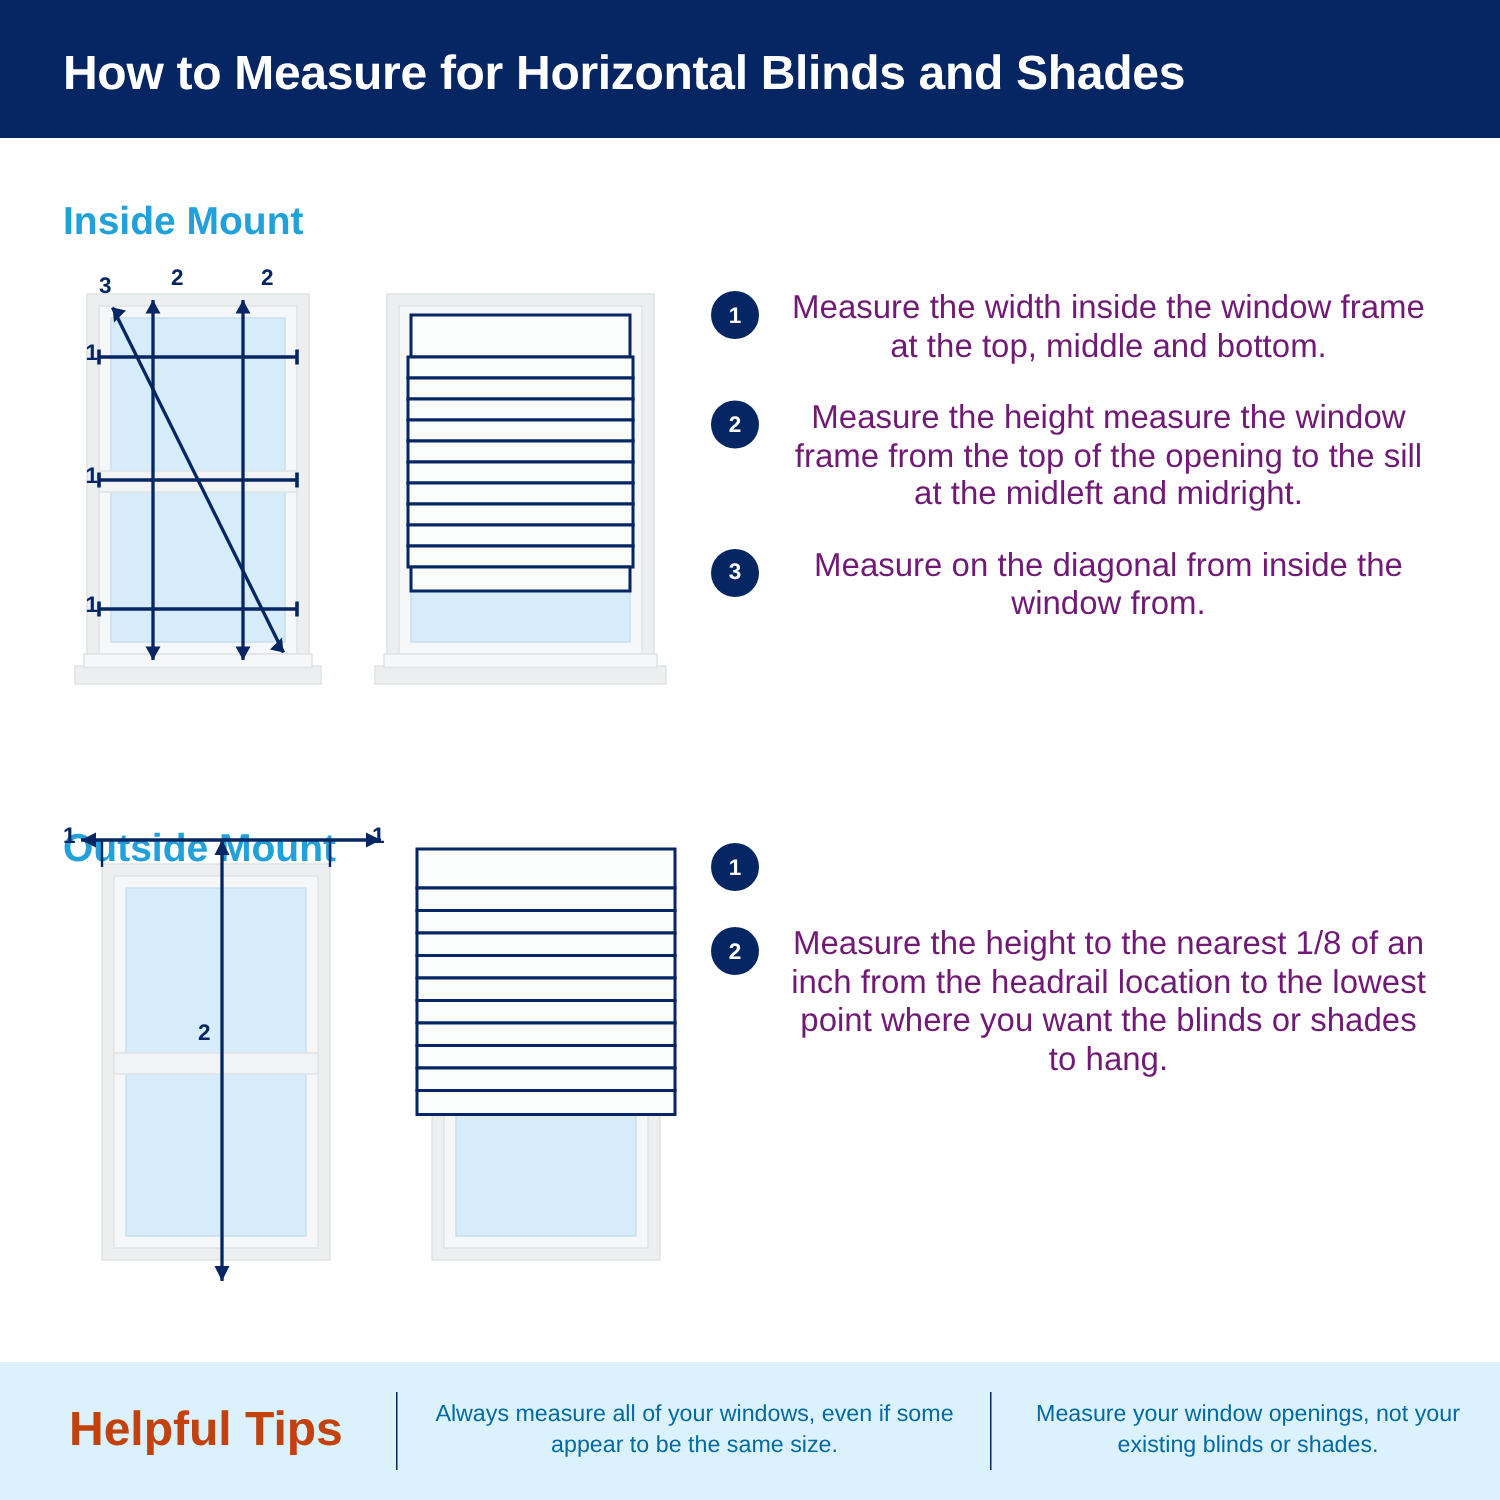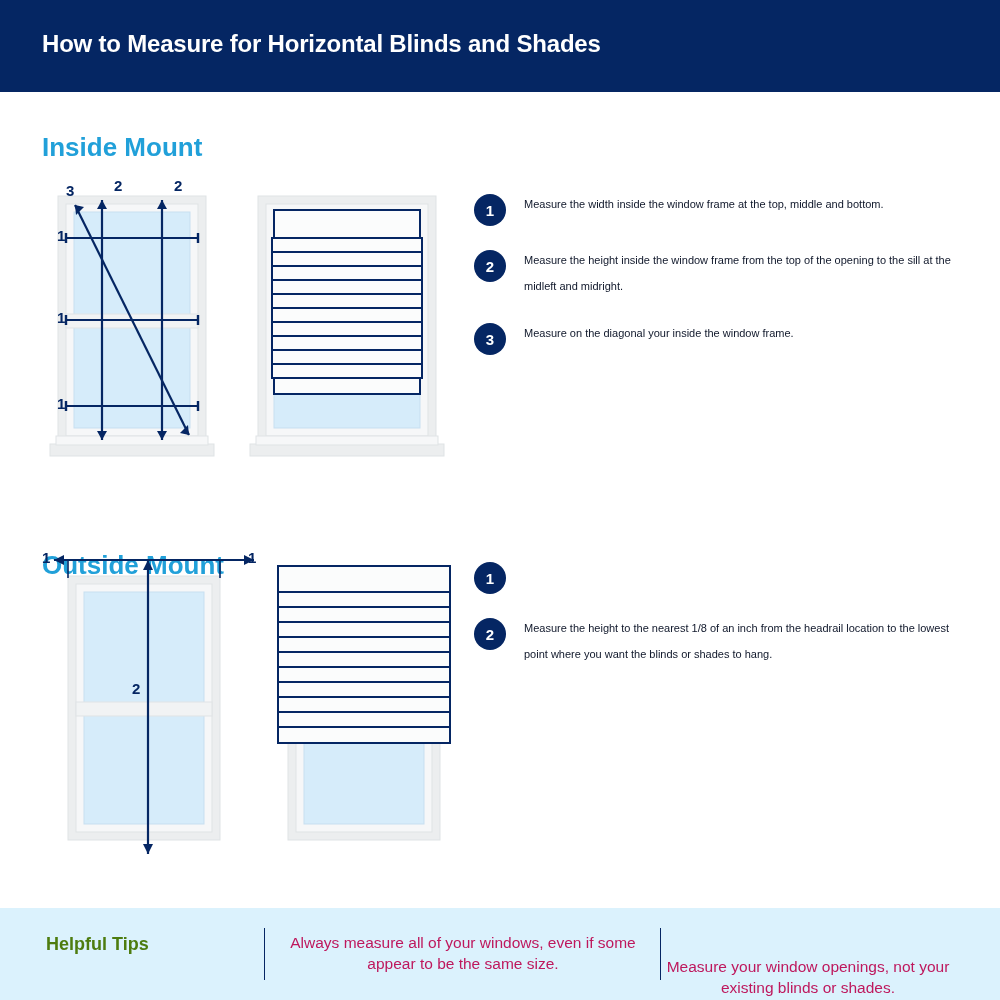--- a/index.html
+++ b/index.html
@@ -10,21 +10,21 @@
     background:#ffffff;
     overflow:hidden;
     position:relative;
   }
   .header {
     position:absolute; left:0; top:0; width:1000px; height:92px;
     background:#052663;
   }
   .header-title {
     position:absolute; left:42px; top:30px;
-    color:#ffffff; font-size:24px; font-weight:bold; letter-spacing:-0.2px;
+    color:#ffffff; font-size:32px; font-weight:bold; letter-spacing:-0.2px;
   }
 
   .section-title {
     position:absolute;
     color:#21a0d9;
     font-size:26px; font-weight:bold;text-align:center;
   }
   #inside-title { left:42px; top:132px; }
   #outside-title { left:42px; top:506px;margin-top:44px; }
 
@@ -37,56 +37,57 @@
   .badge {
     flex:0 0 auto;
     width:32px; height:32px; border-radius:50%;
     background:#052663; color:#fff;
     font-size:15px; font-weight:bold;
     display:flex; align-items:center; justify-content:center;
     margin-top:2px;
   }
   .step-text {
     margin-left:18px;
-    color:#0f172a;
-    font-size:11px;
+    color:#701a75;
+    font-size:22px;
     line-height:25.5px;
     max-width:430px;
+    text-align:center;
   }
 
   
   .diagram { position:absolute; }
   #inside-diagram { left:36px; top:178px; width:420px; height:290px; }
   #outside-diagram { left:36px; top:548px; width:420px; height:320px; }
 
   svg { display:block; }
 
   
   .footer {
     position:absolute; left:0; top:908px; width:1000px; height:92px;
     background:#dbf2fd;
   }
   .footer-title {
     position:absolute; left:46px; top:934px;
-    color:#4d7c0f; font-size:18px; font-weight:bold;
+    color:#c2410c; font-size:32px; font-weight:bold;
   }
   .footer-divider {
     position:absolute; width:1px; background:#052663;
   }
   #fd1 { left:264px; top:928px; height:52px; }
   #fd2 { left:660px; top:928px; height:52px; }
   .tip {
     position:absolute;
-    color:#be185d;
+    color:#0369a1;
     font-size:15.5px;
     line-height:21px;
     text-align:center;
   }
   #tip1 { left:288px; top:932px; width:350px; }
-  #tip2 { left:658px; top:932px; width:300px;margin-top:24px; }
+  #tip2 { left:682px; top:932px; width:300px; }
 </style>
 </head>
 <body>
 
 <div class="header"></div>
 <div class="header-title">How to Measure for Horizontal Blinds and Shades</div>
 
 <div class="section-title" id="inside-title">Inside Mount</div>
 
 <div class="diagram" id="inside-diagram">
@@ -159,25 +160,25 @@
   <div style="position:absolute;left:21px;top:217px;color:#052663;font-size:15px;font-weight:bold;">1</div>
 </div>
 
 <div class="steps" id="inside-steps">
   <div class="step">
     <div class="badge">1</div>
     <div class="step-text">Measure the width inside the window frame at the top, middle and bottom.</div>
   </div>
   <div class="step">
     <div class="badge">2</div>
-    <div class="step-text">Measure the height inside the window frame from the top of the opening to the sill at the midleft and midright.</div>
+    <div class="step-text">Measure the height measure the window frame from the top of the opening to the sill at the midleft and midright.</div>
   </div>
   <div class="step">
     <div class="badge">3</div>
-    <div class="step-text">Measure on the diagonal your inside the window frame.</div>
+    <div class="step-text">Measure on the diagonal from inside the window from.</div>
   </div>
 </div>
 
 <div class="section-title" id="outside-title">Outside Mount</div>
 
 <div class="diagram" id="outside-diagram">
   <svg width="420" height="320" viewBox="0 0 420 320">
 
     <rect x="32" y="28" width="152" height="264" fill="#eceeef" stroke="#dfe3e5" stroke-width="1"></rect>
     <rect x="40" y="36" width="136" height="248" fill="#f6f7f8" stroke="#dfe3e5" stroke-width="1"></rect>

